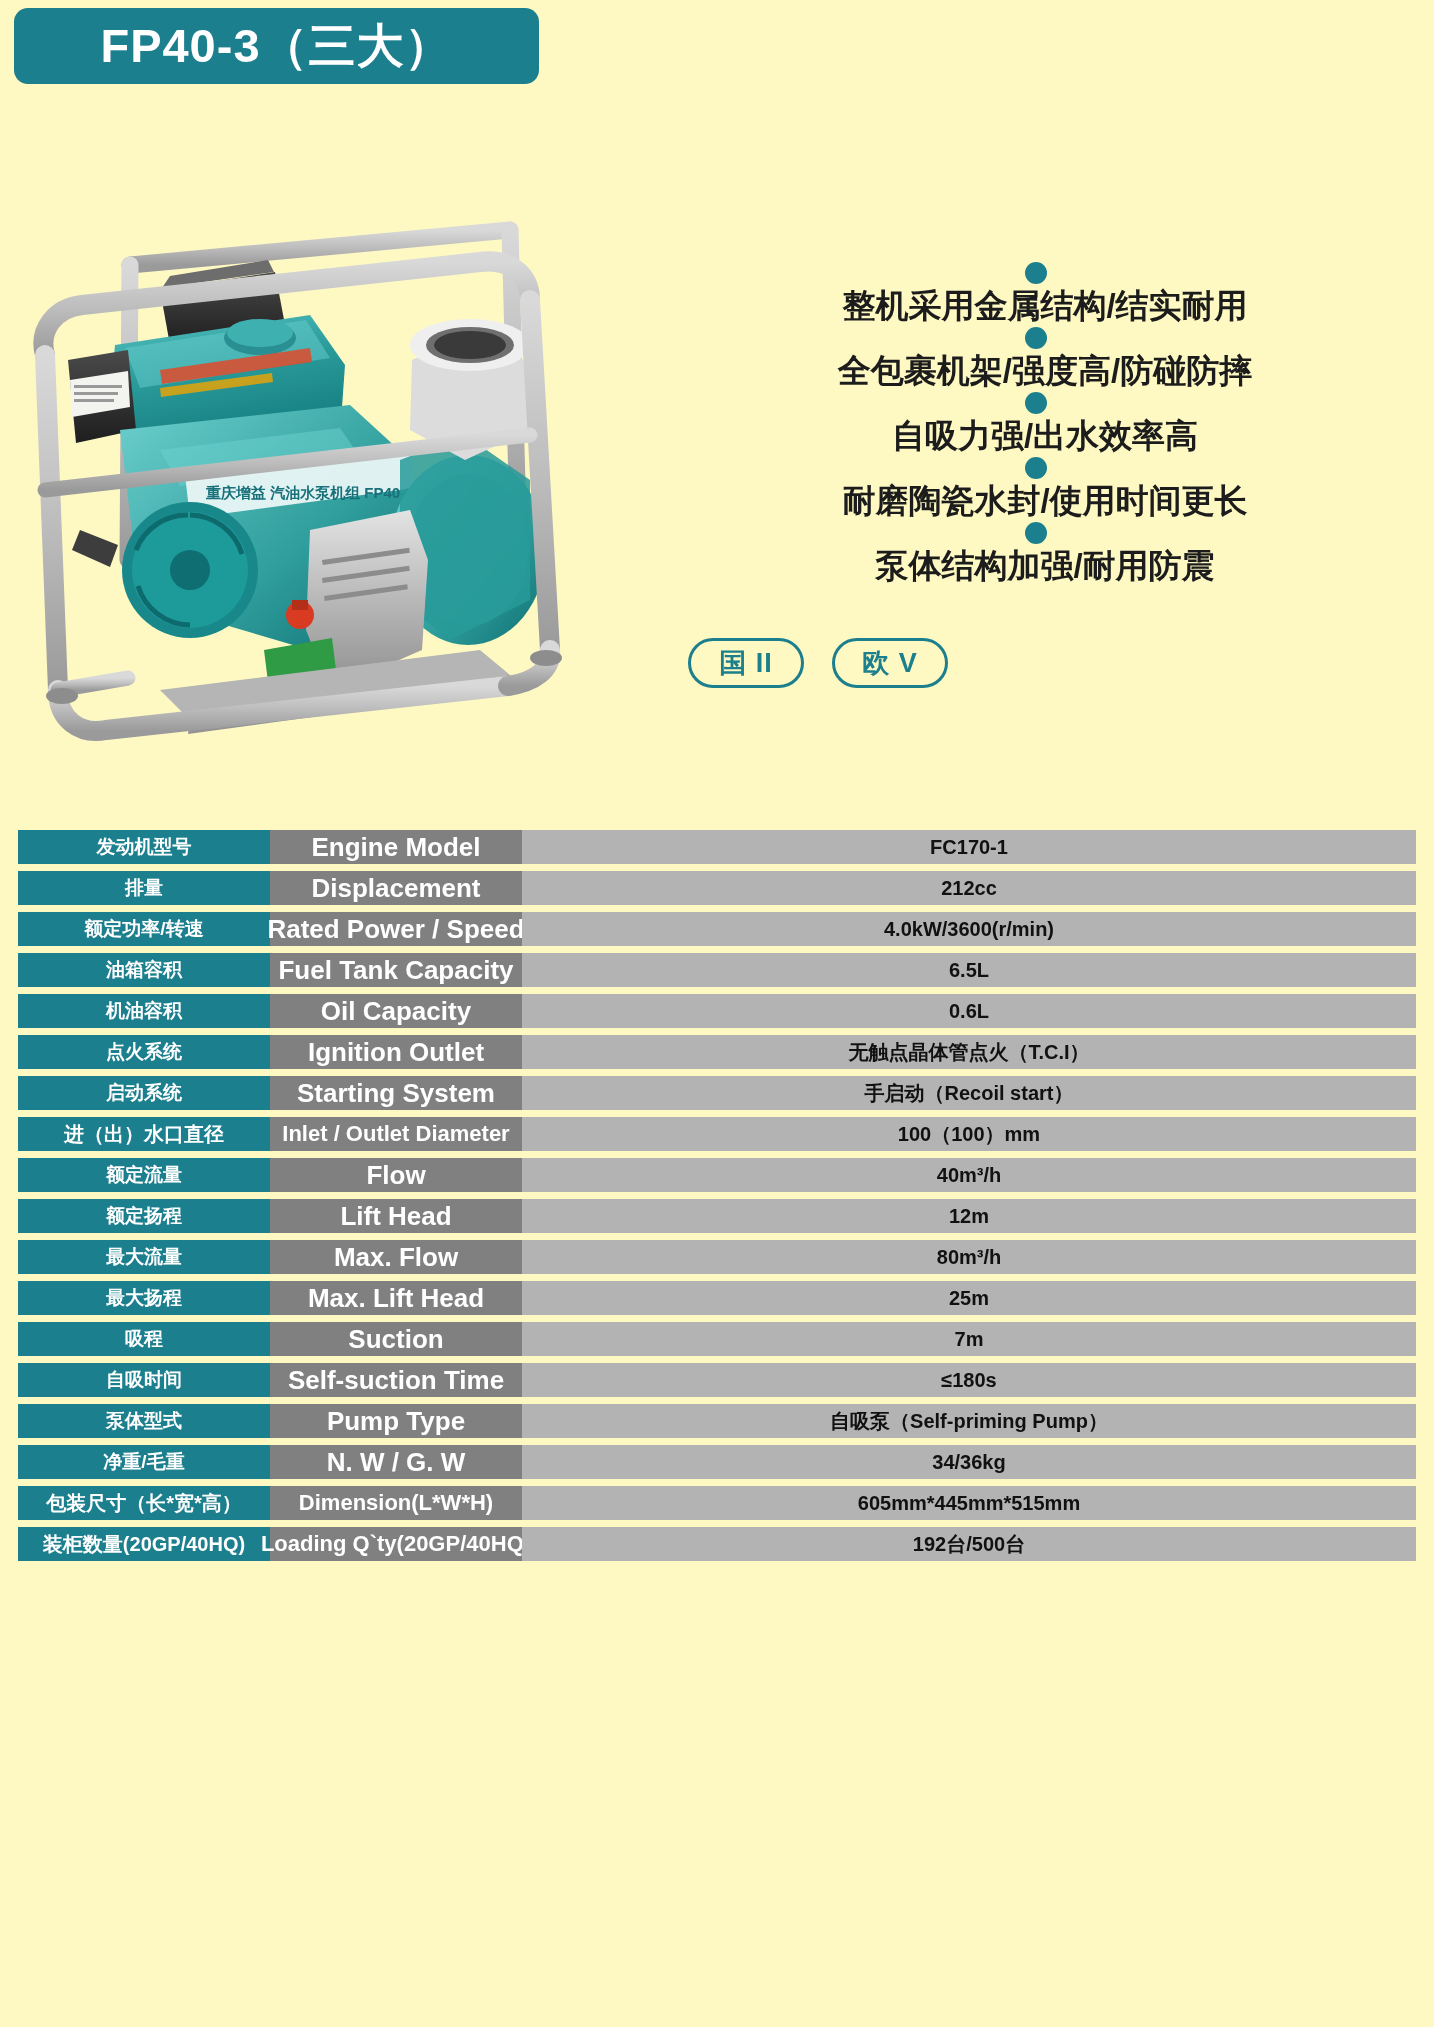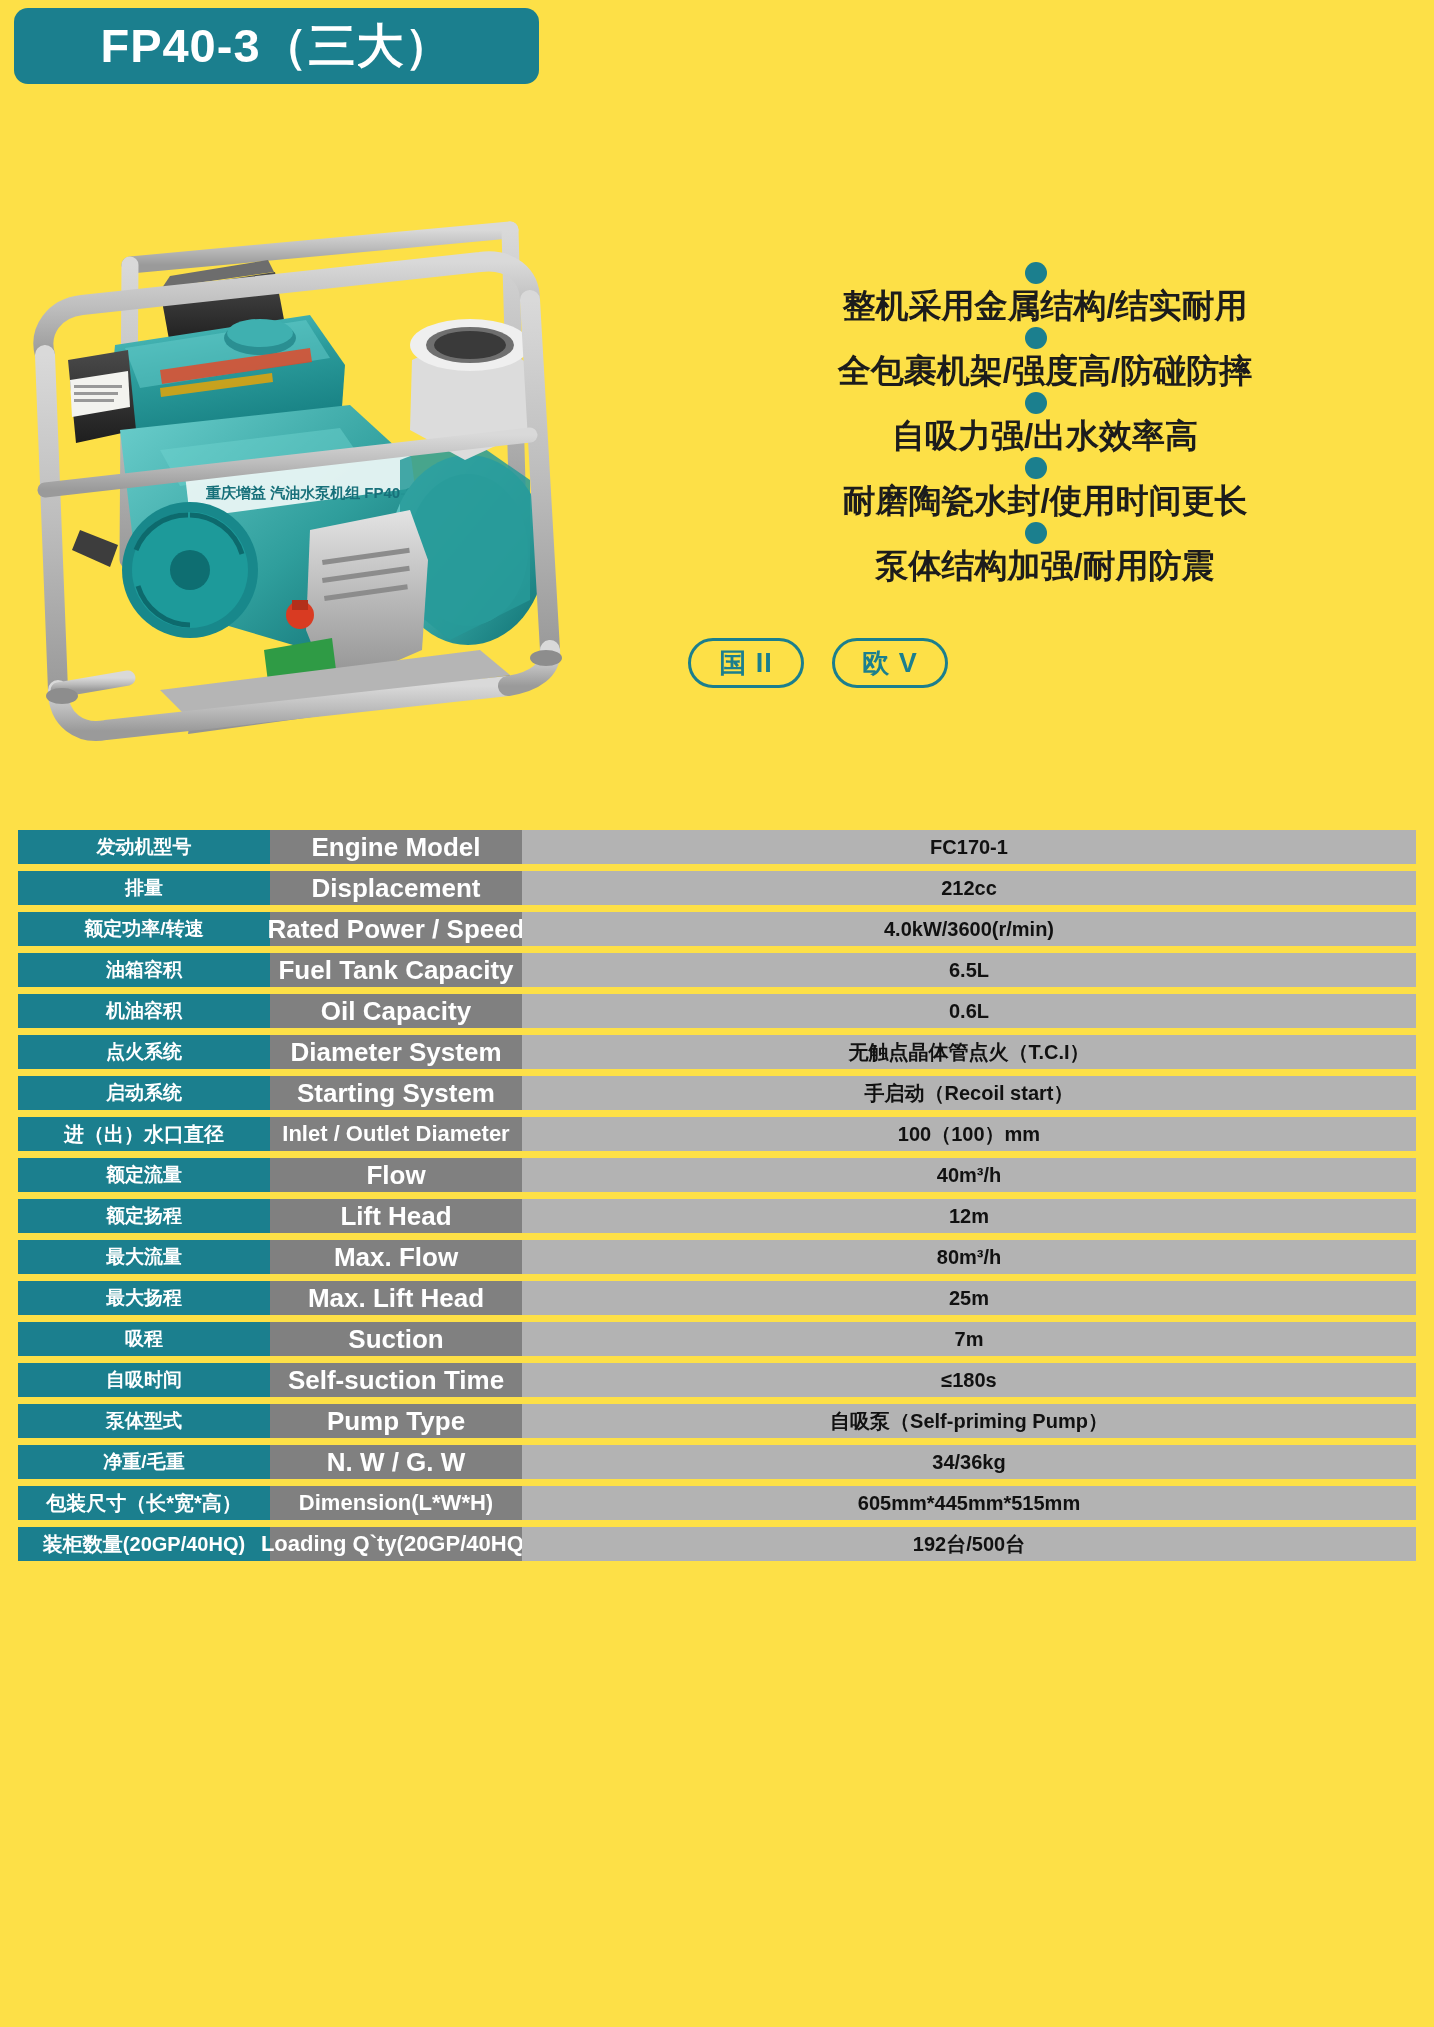--- a/index.html
+++ b/index.html
@@ -6,21 +6,21 @@
   html, body {
     margin: 0; padding: 0;
     width: 1434px; height: 2027px;
     background: #ffffff;
     font-family: "Liberation Sans", sans-serif;
   }
   .page {
     position: relative;
     width: 1434px; height: 2027px;
     overflow: hidden;
-    background: #fde047;
+    background: #fef9c3;
   }
 
   
   .title-banner {
     position: absolute;
     left: 14px; top: 8px;
     width: 525px; height: 76px;
     background: #1b7f8e;
     border-radius: 14px;
     display: flex;
@@ -322,21 +322,21 @@
     </div>
 
     <div class="spec-row">
       <div class="cell c-cn">机油容积</div>
       <div class="cell c-en">Oil  Capacity</div>
       <div class="cell c-val">0.6L</div>
     </div>
 
     <div class="spec-row">
       <div class="cell c-cn">点火系统</div>
-      <div class="cell c-en">Diameter  System</div>
+      <div class="cell c-en">Ignition  Outlet</div>
       <div class="cell c-val">无触点晶体管点火（T.C.I）</div>
     </div>
 
     <div class="spec-row">
       <div class="cell c-cn">启动系统</div>
       <div class="cell c-en">Starting  System</div>
       <div class="cell c-val">手启动（Recoil start）</div>
     </div>
 
     <div class="spec-row">

